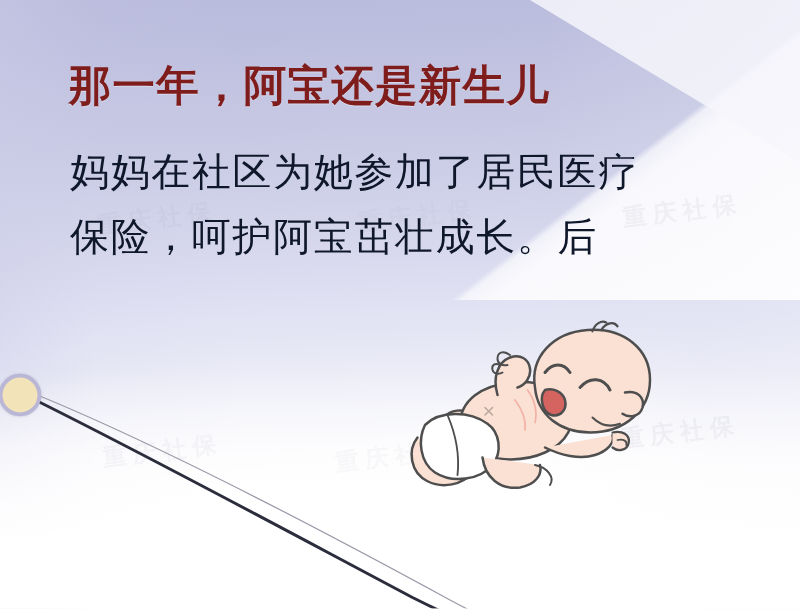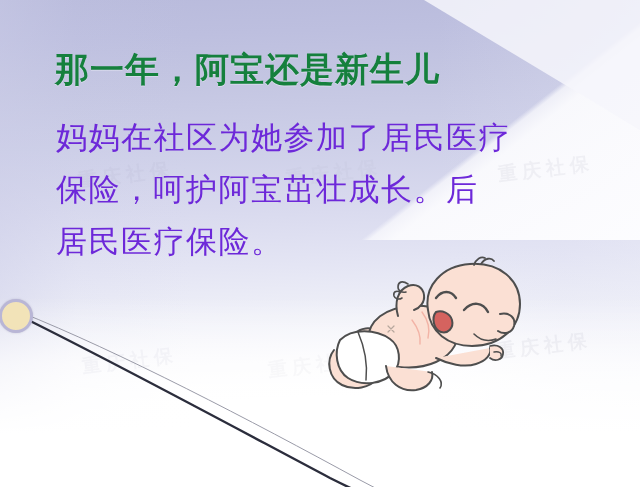--- a/index.html
+++ b/index.html
@@ -110,32 +110,32 @@
   
   .headline {
     position: absolute;
     left: 55px;
     top: 48px;
     font-family: "Liberation Serif", "DejaVu Serif", serif;
     font-weight: 700;
     font-size: 34px;
     line-height: 44px;
     letter-spacing: 1px;
-    color: #15803d;
+    color: #7f1d1d;
     white-space: nowrap;
     text-shadow: 0 1px 0 rgba(255,255,255,0.35);
   }
 
   
   .body-copy {
     position: absolute;
     left: 56px;
     top: 112px;
     width: 470px;
-    color: #6d28d9;
+    color: #0f172a;
     font-size: 31px;
     line-height: 52px;
     letter-spacing: 1.5px;
     font-weight: 400;
     white-space: nowrap;
   }
   .body-copy .line { display: block; height: 52px; }
 
   
   .deco { position: absolute; left: 0; top: 0; width: 640px; height: 487px; pointer-events: none; }
@@ -170,21 +170,20 @@
   <div class="watermark wm-c">重庆社保</div>
   <div class="watermark wm-d">重庆社保</div>
   <div class="watermark wm-e">重庆社保</div>
   <div class="watermark wm-f">重庆社保</div>
 
   <div class="headline">那一年，阿宝还是新生儿</div>
 
   <div class="body-copy">
     <span class="line">妈妈在社区为她参加了居民医疗</span>
     <span class="line">保险，呵护阿宝茁壮成长。后</span>
-    <span class="line">居民医疗保险。</span>
   </div>
 
   <svg class="deco" viewBox="0 0 640 487">
     <path d="M 16 314 C 110 360 230 425 330 478 C 380 503 420 520 470 540" fill="none" stroke="#2b2d3c" stroke-width="2.4" stroke-linecap="round"></path>
     <path d="M 20 312 C 120 352 250 420 360 480 C 420 512 470 534 520 552" fill="none" stroke="#9a9ba8" stroke-width="1" stroke-linecap="round"></path>
   </svg>
   <div class="orb"></div>
 
   <svg class="baby" viewBox="0 0 210 150">
     <g fill="none" stroke="#4e4e4e" stroke-width="2" stroke-linecap="round" stroke-linejoin="round">

